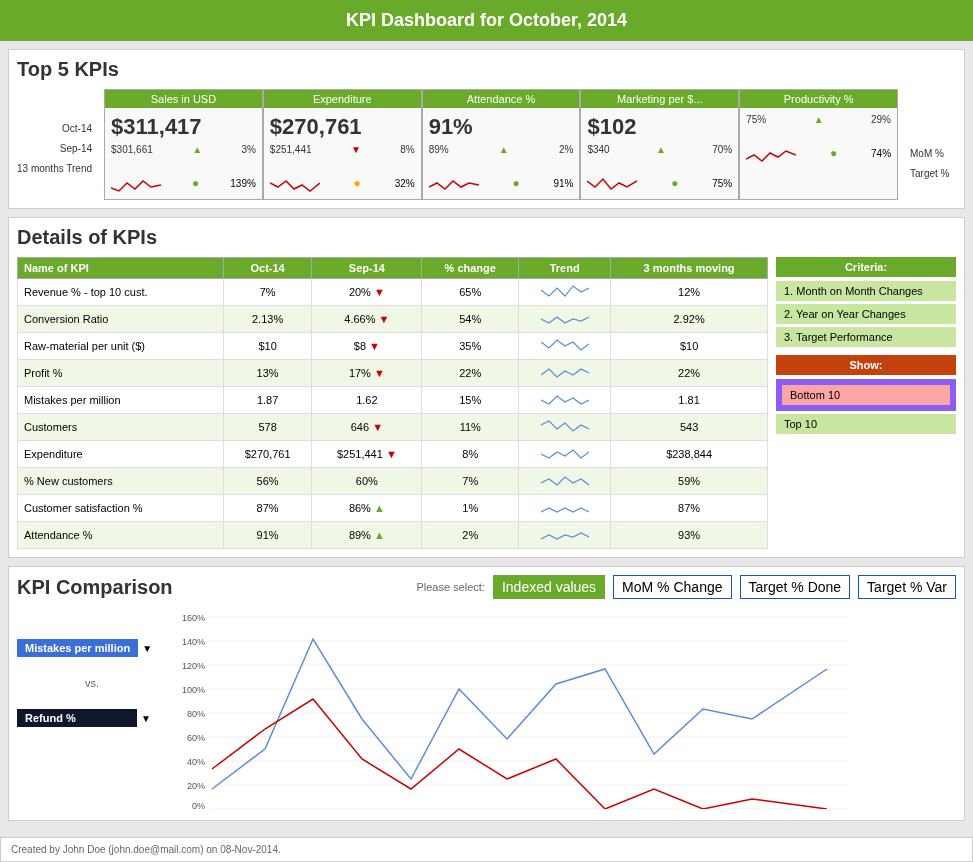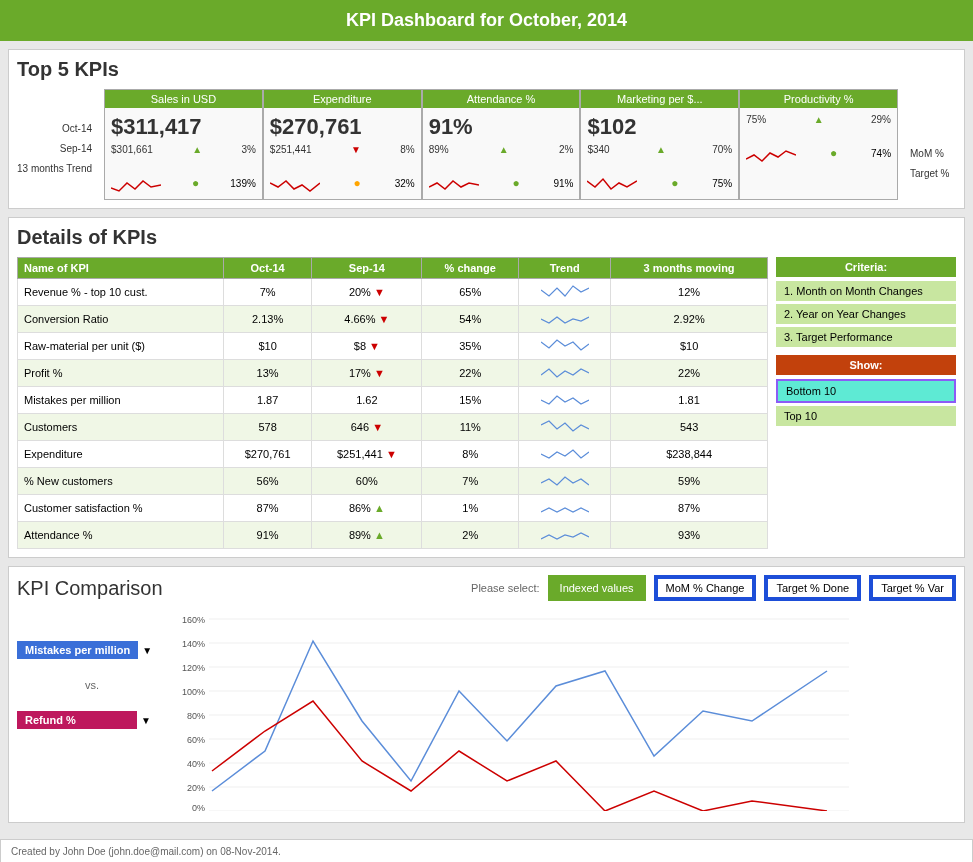--- a/index.html
+++ b/index.html
@@ -178,47 +178,47 @@
     }
 
     .show-item {
       background: #c8e6a0;
       padding: 4px 8px;
       margin-bottom: 3px;
       font-size: 11px;
       cursor: pointer;
     }
 
-    .show-item.active { background: #5eead4; border: 2px solid #8b5cf6; }
+    .show-item.active { background: #fca5a5; border: 6px solid #8b5cf6; }
 
     
     .comparison-header {
       display: flex;
       align-items: center;
       gap: 8px;
       margin-bottom: 10px;
     }
 
     .comparison-title {
       font-size: 20px;
-      font-weight: normal;
+      font-weight: bold;
       color: #333;
     }
 
     .please-select {
       font-size: 11px;
       color: #666;
       margin-left: auto;
     }
 
     .comparison-btn {
       background: white;
-      border: 4px solid #1d4ed8;
+      border: 1px solid #1d4ed8;
       padding: 3px 8px;
-      font-size: 11px;
+      font-size: 14px;
       cursor: pointer;
     }
 
     .comparison-btn.active {
       background: #6aaa2a;
       color: white;
       border-color: #6aaa2a;
     }
 
     .comparison-body {
@@ -241,21 +241,21 @@
 
     .selector-label {
       background: #3a6fd8;
       color: white;
       padding: 3px 8px;
       font-size: 11px;
       font-weight: bold;
       min-width: 120px;
     }
 
-    .selector-label.red { background: #be185d; }
+    .selector-label.red { background: #0f172a; }
 
     .selector-arrow {
       font-size: 10px;
       cursor: pointer;
     }
 
     .vs-text {
       text-align: center;
       font-size: 11px;
       color: #666;

